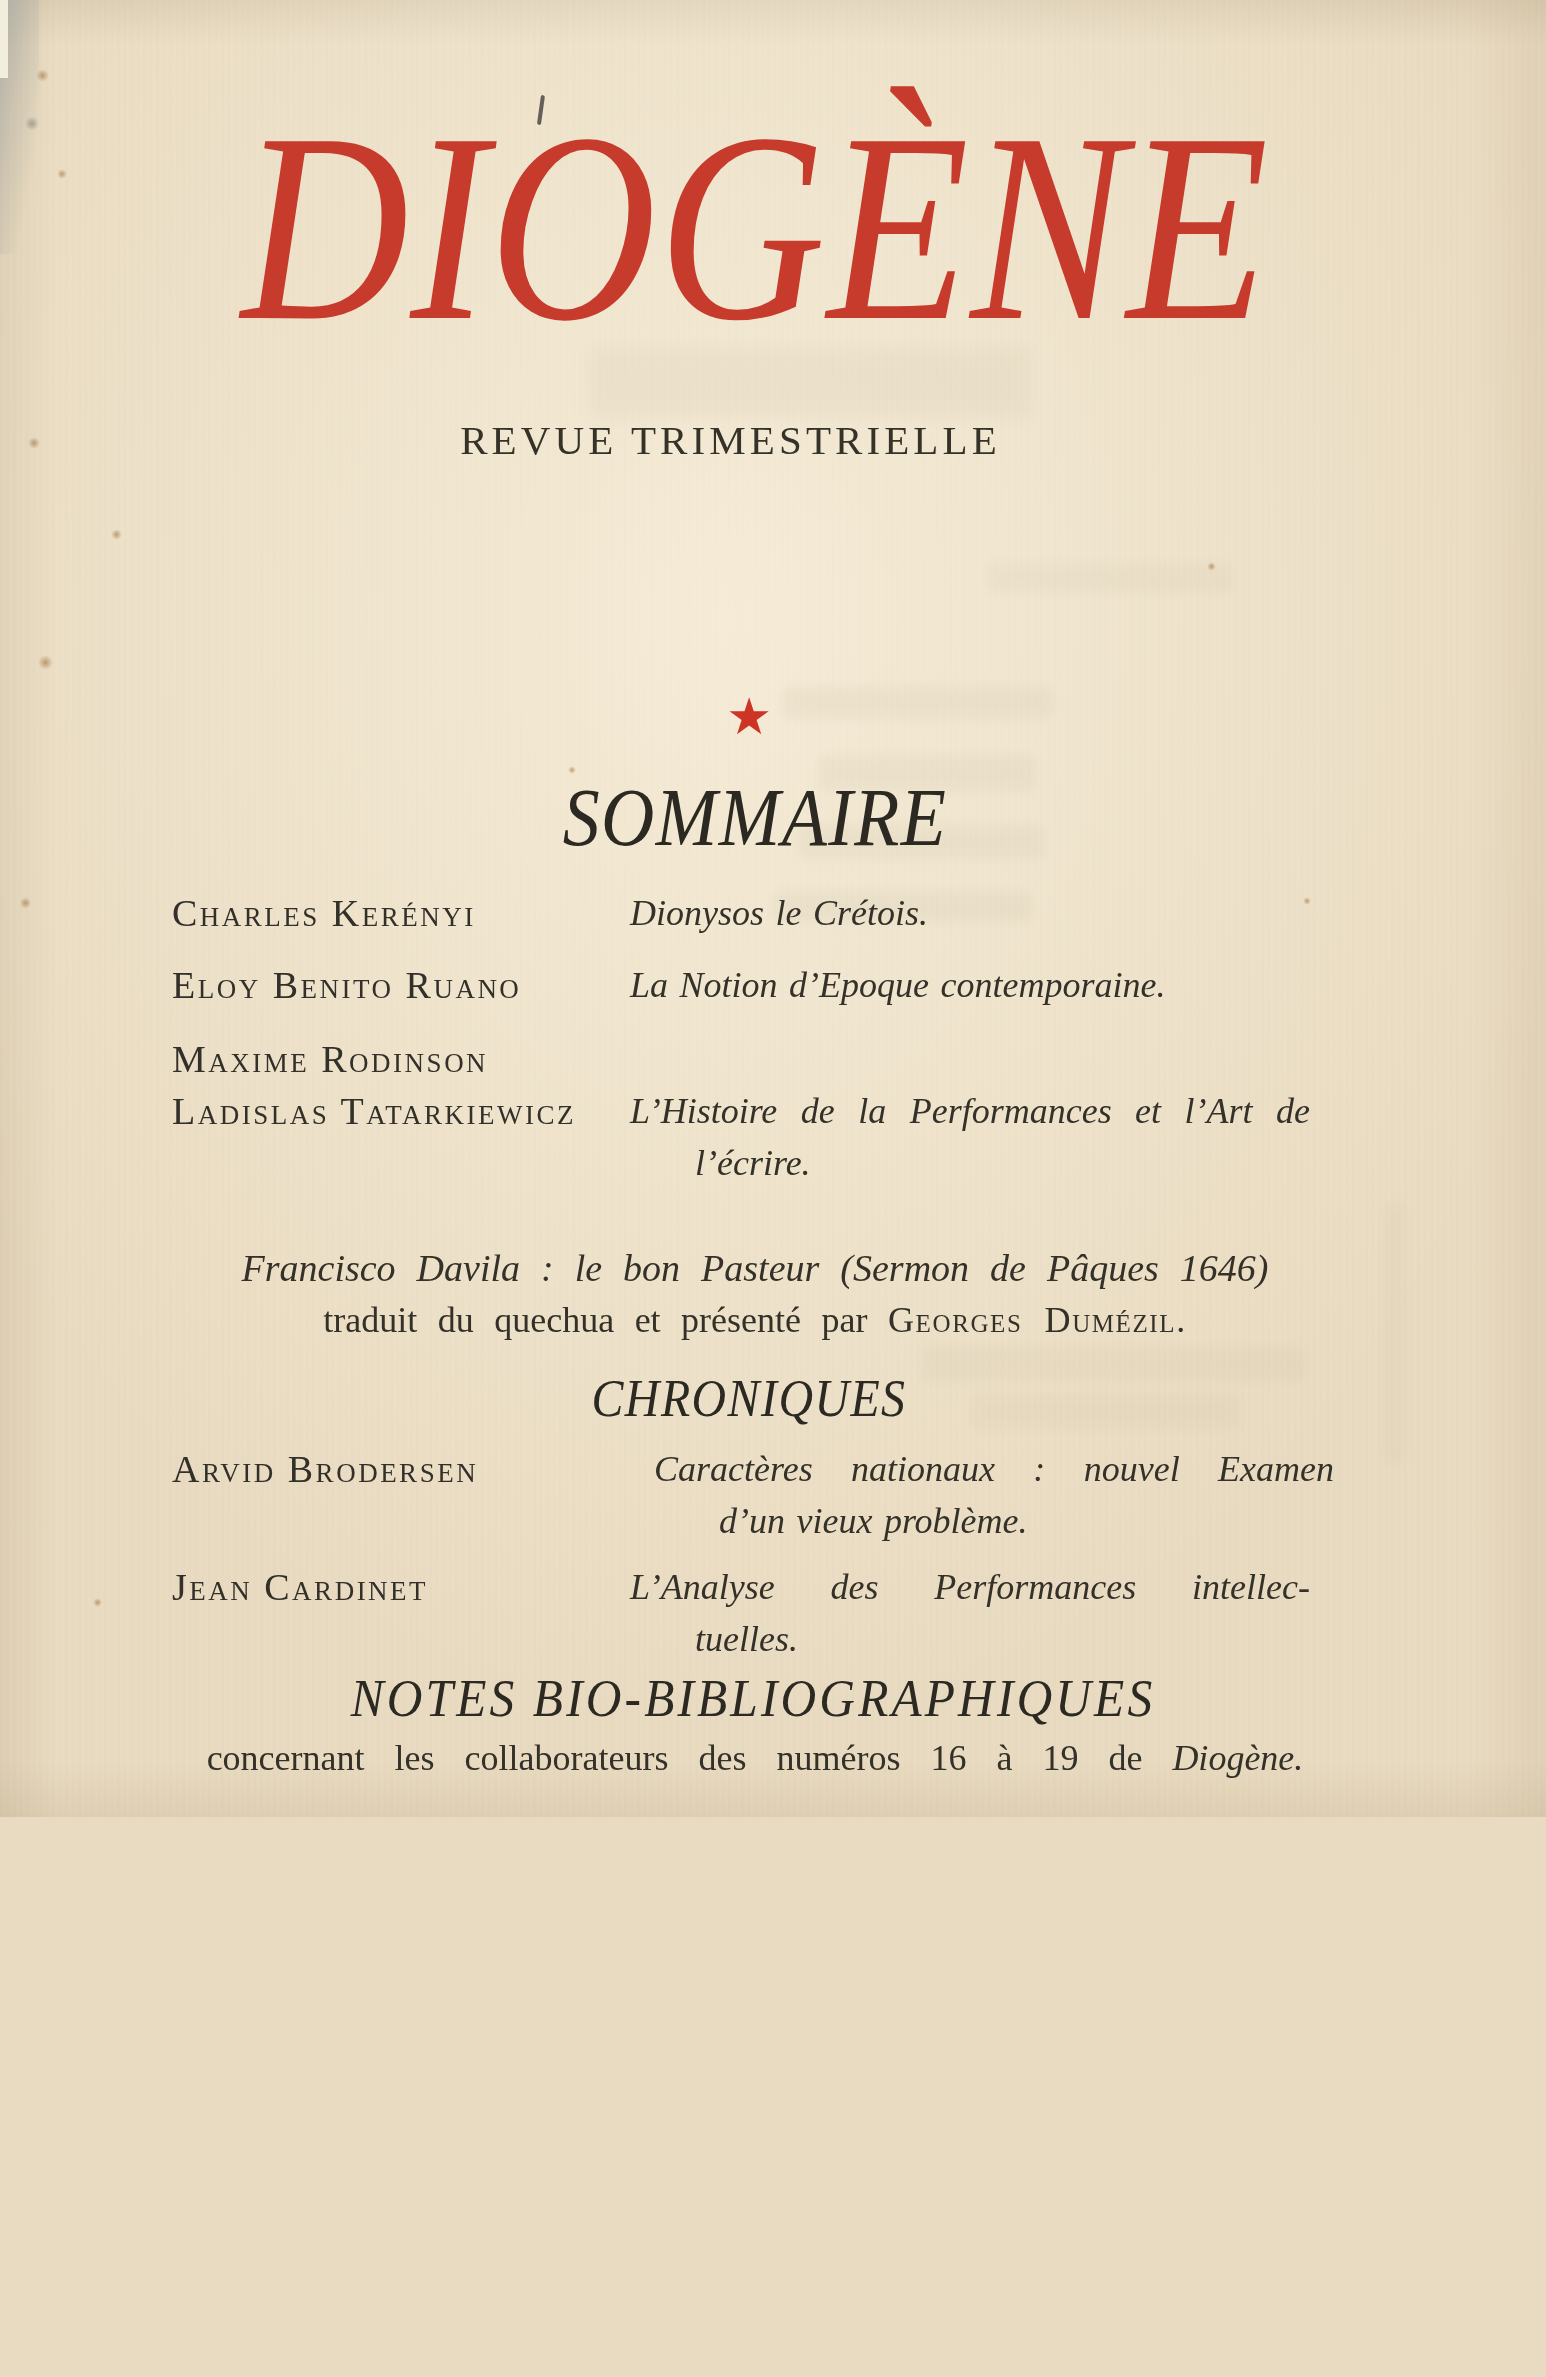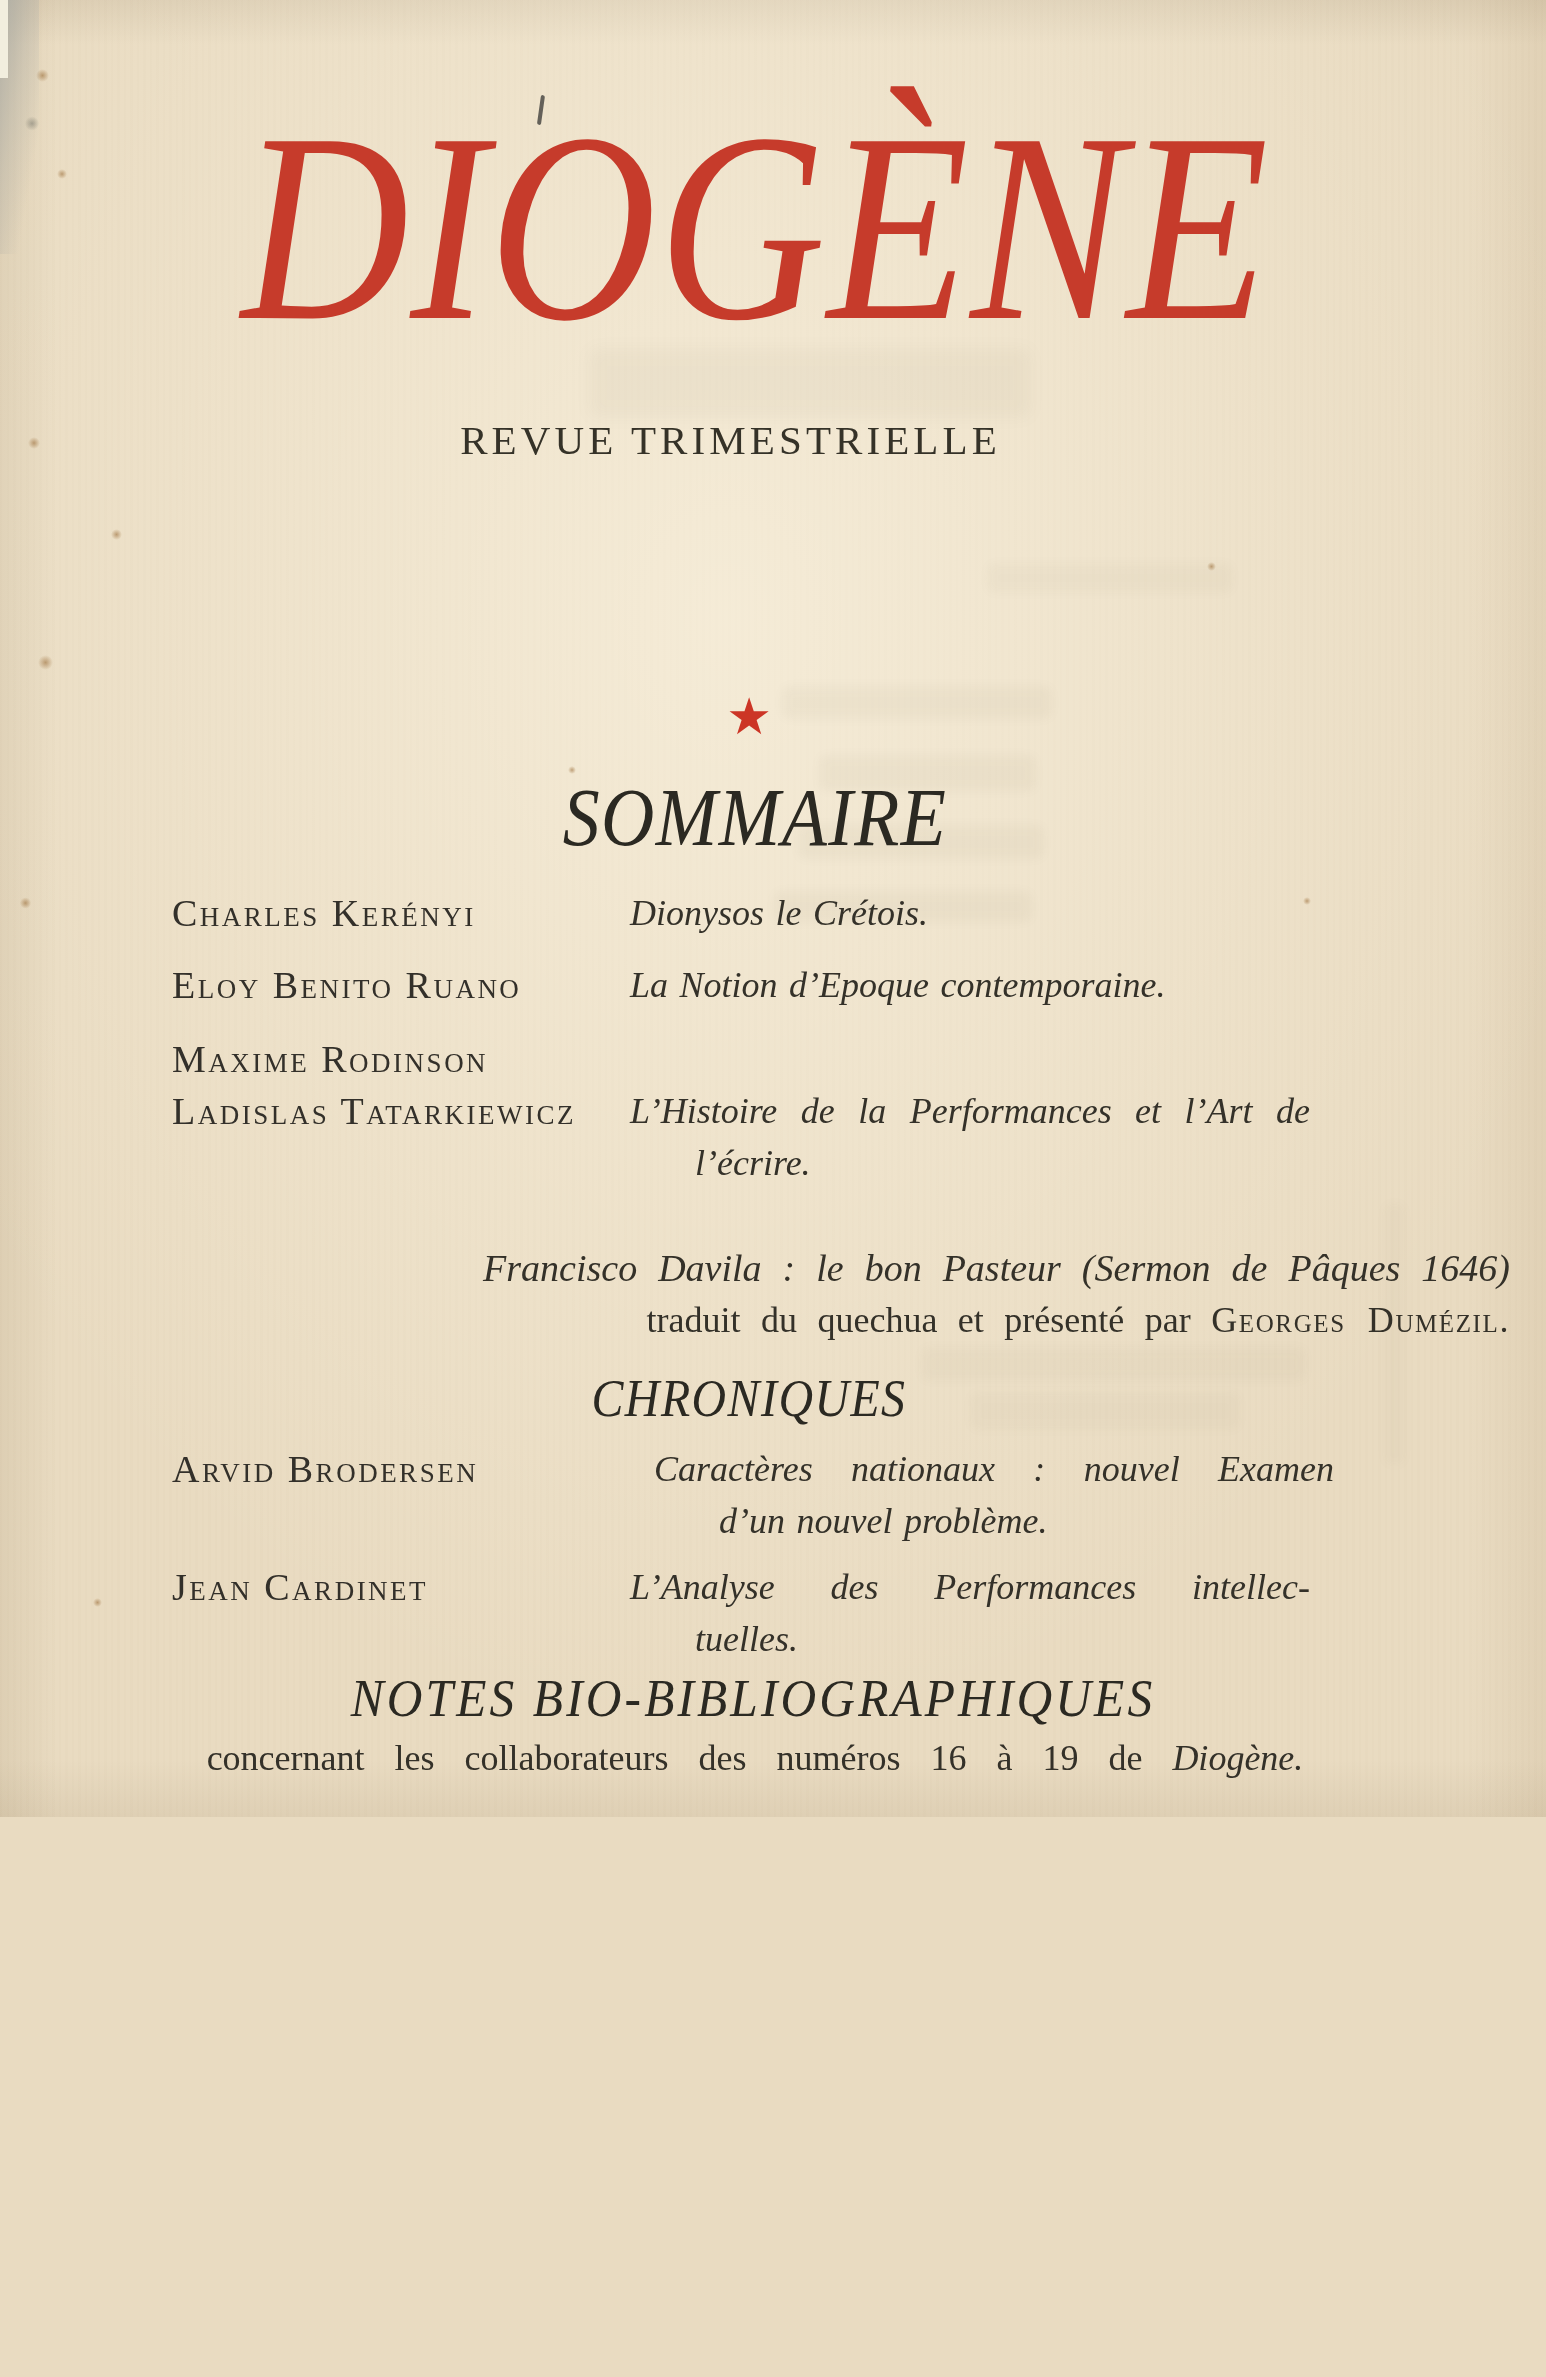--- a/index.html
+++ b/index.html
@@ -57,21 +57,21 @@
   .au {
     width: 458px; flex: 0 0 458px;
     font-variant: small-caps; letter-spacing: 2.5px;
     font-size: 38px; line-height: 52px; color: #33302a;
   }
   .ti { width: 680px; flex: 0 0 680px; }
   .ln { font-style: italic; font-size: 36px; line-height: 52px; color: #343129; word-spacing: 2.5px; }
   .ln.j { text-align: justify; text-align-last: justify; }
   .ln.cont { margin-left: 65px; }
   .davila {
-    top: 1242px; width: 1510px; text-align: right;
+    top: 1242px; width: 1510px; text-align: center;
     line-height: 52px; color: #343129;
   }
   .davila .l1 { font-style: italic; font-size: 38px; word-spacing: 11.5px; }
   .davila .l2 { font-size: 36px; word-spacing: 11.5px; }
   .sc { font-variant: small-caps; letter-spacing: 1.6px; }
   .chron-h {
     top: 1373px; width: 1498px; text-align: center;
     font-size: 52px; line-height: 52px; font-style: italic;
     letter-spacing: 1.6px; color: #2b2922; transform: scaleX(0.92);
     white-space: nowrap;
@@ -209,21 +209,21 @@
     <div class="l2"><span>traduit du quechua et présenté par </span><span class="sc">Georges Dumézil.</span></div>
   </div>
 
   <div class="abs chron-h">CHRONIQUES</div>
 
   <div class="abs toc toc2">
     <div class="row">
       <div class="au">Arvid Brodersen</div>
       <div class="ti">
         <div class="ln j">Caractères nationaux : nouvel Examen</div>
-        <div class="ln cont">d’un nouvel problème.</div>
+        <div class="ln cont">d’un vieux problème.</div>
       </div>
     </div>
     <div class="row">
       <div class="au">Jean Cardinet</div>
       <div class="ti">
         <div class="ln j">L’Analyse des Performances intellec-</div>
         <div class="ln cont">tuelles.</div>
       </div>
     </div>
   </div>

